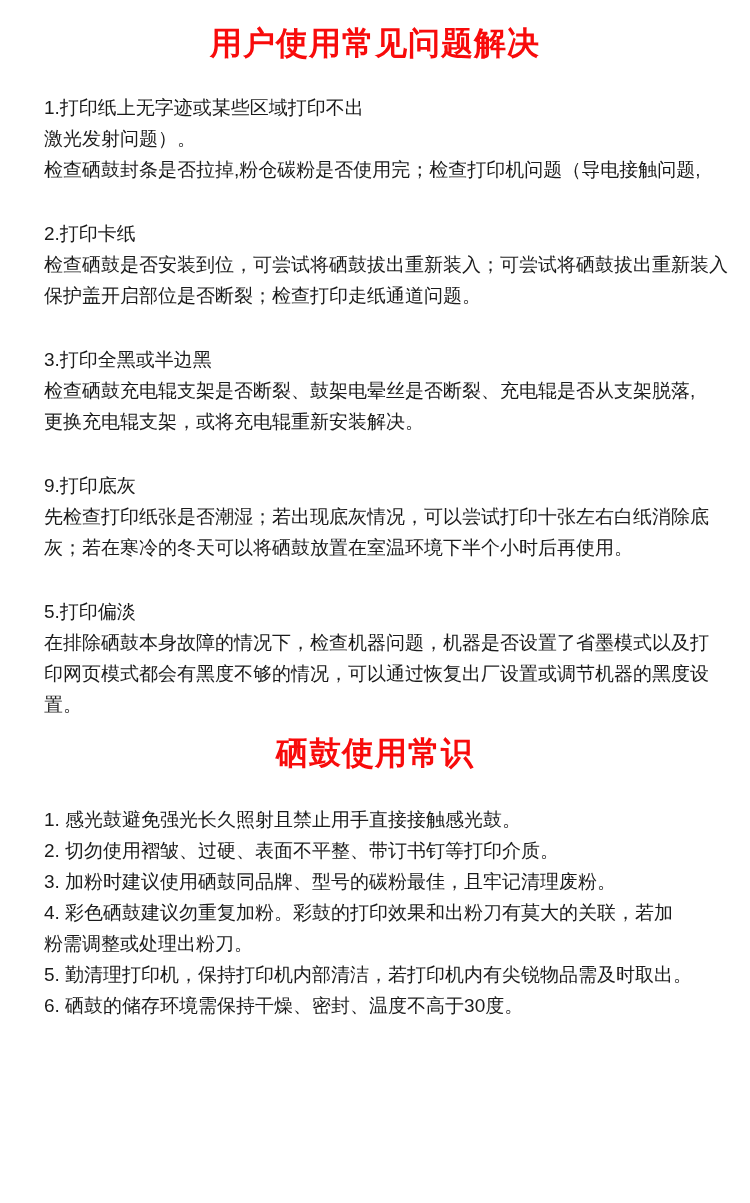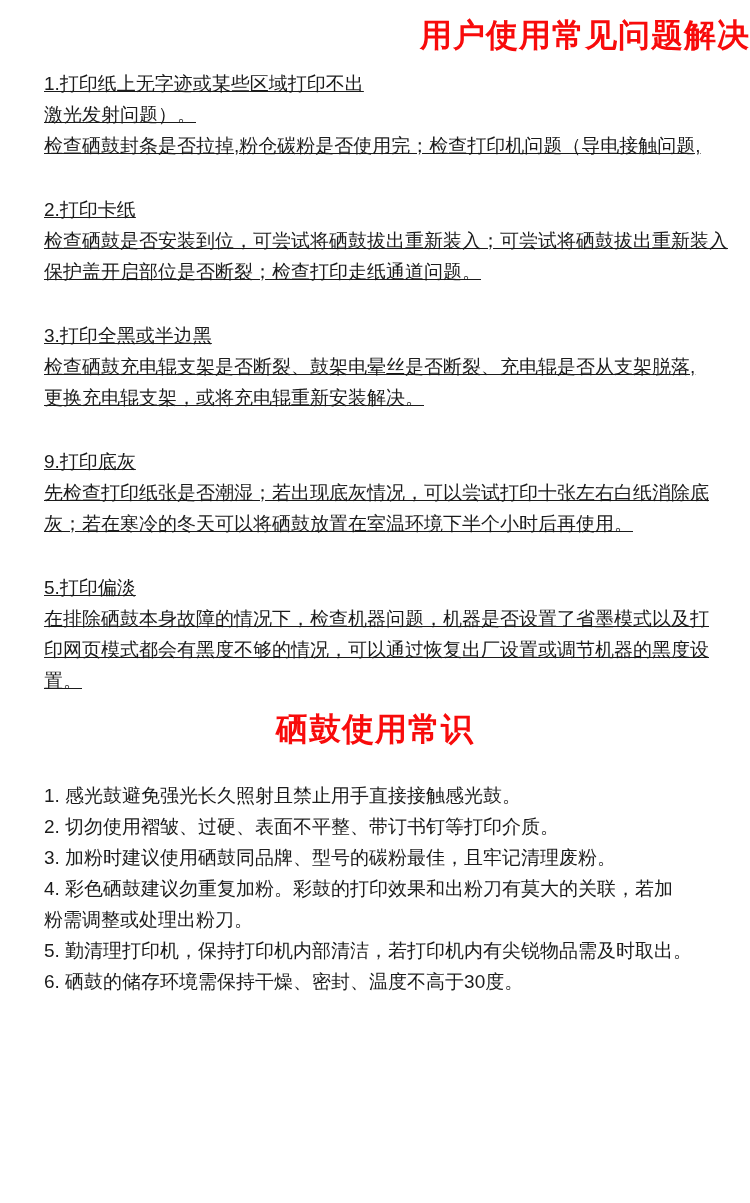--- a/index.html
+++ b/index.html
@@ -20,27 +20,27 @@
   }
   .section-title {
     margin: 0;
     font-size: 32px;
     line-height: 34px;
     font-weight: bold;
     text-align: center;
     color: #f80b0b;
     letter-spacing: 1px;
   }
-  .title-faq { padding-top: 18px; text-align: right; }
+  .title-faq { padding-top: 26px; }
   .title-knowledge { margin-top: 16px; }
   .content {
     padding: 0 44px;
     box-sizing: border-box;
   }
-  .items-faq { margin-top: 16px; text-decoration: underline; }
+  .items-faq { margin-top: 32px; }
   .items-knowledge { margin-top: 34px; }
   .item {
     font-size: 19px;
     line-height: 31px;
     color: #1b1b1b;
   }
   .items-faq .item + .item { margin-top: 33px; }
   .items-knowledge .item + .item { }
   .line { white-space: nowrap; }
 </style>

